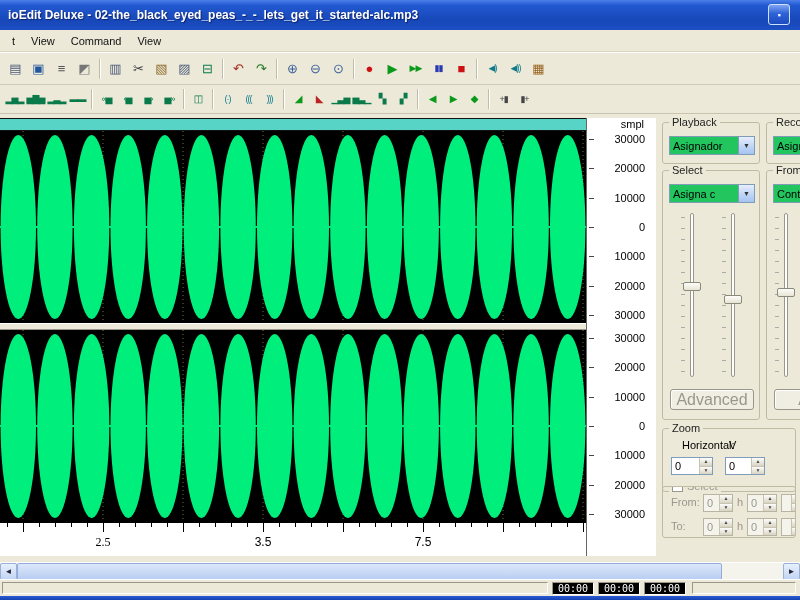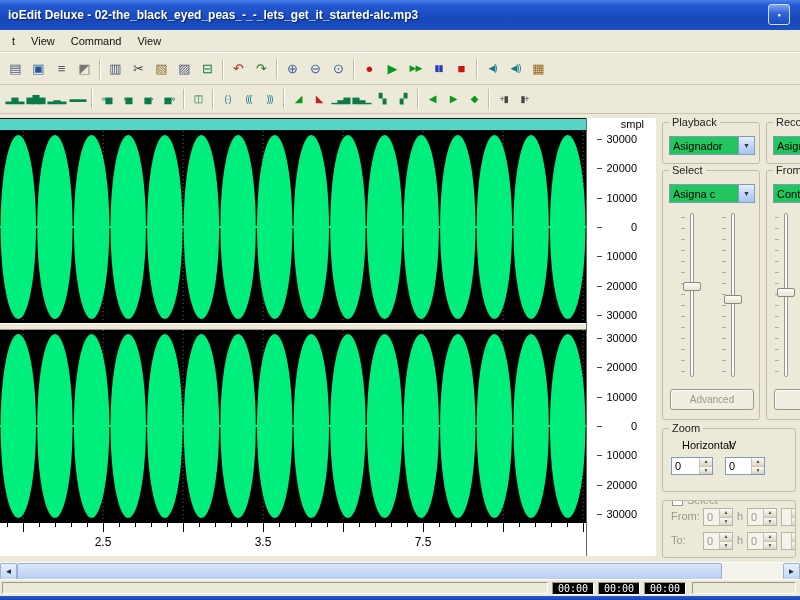--- a/index.html
+++ b/index.html
@@ -34,21 +34,21 @@
   .channel{display:block;width:586px;height:192px;background:#000}
   .chdivider{height:7px;background:#ECE9D8;border-top:1px solid #fff;border-bottom:1px solid #9A968A}
   .timeline{position:relative;height:34px;background:#fff;border-top:1px solid #000;overflow:hidden}
   .tick{position:absolute;top:0;width:1px;background:#000}
   .tick.minor{height:4px}.tick.major{height:9px}
   .tlabel{position:absolute;top:12px;transform:translateX(-50%);font-size:12px;color:#000}
 
   
   .scalecol{position:absolute;left:586px;top:118px;width:70px;height:438px;background:#fff;border-left:1px solid #666}
   .smpl{position:absolute;top:0;right:12px;font-size:11px}
-  .scalestack{position:absolute;left:0;width:70px;display:flex;flex-direction:column;justify-content:space-between;padding:2px 8px}
+  .scalestack{position:absolute;left:0;width:70px;display:flex;flex-direction:column;justify-content:space-between;padding:2px 0}
   #scale1{top:13px;height:192px}
   #scale2{top:212px;height:192px}
   .scaleval{position:relative;text-align:right;padding-right:12px;font-size:11px;line-height:12px}
   .scaleval::before{content:"";position:absolute;left:2px;top:50%;width:5px;height:1px;background:#444}
 
   
   .panel{position:absolute;left:660px;top:114px;width:140px;height:446px;overflow:hidden}
   .group{position:absolute;border:1px solid #C0BCA4;border-radius:3px}
   .glabel{position:absolute;top:-7px;left:6px;background:#ECE9D8;padding:0 3px;font-size:11px;color:#222;white-space:nowrap}
   .plabel{position:absolute;font-size:11px;color:#000;white-space:nowrap}
@@ -64,21 +64,21 @@
   .spin-btns{width:13px;display:flex;flex-direction:column;border-left:1px solid #C8C4B0;flex:none}
   .sbtn{flex:1;font-size:5px;line-height:7px;text-align:center;background:linear-gradient(#FDFCFA,#D8D4C4);color:#4A4A42}
   .sbtn:first-child{border-bottom:1px solid #C8C4B0}
   .sliders{position:absolute;display:flex;justify-content:space-around}
   .vslider{position:relative;width:22px;height:168px}
   .vticks{position:absolute;left:0;top:6px;bottom:6px;width:4px;
     background:repeating-linear-gradient(180deg,#AAA 0,#AAA 1px,transparent 1px,transparent 11px)}
   .vtrack{position:absolute;left:50%;top:2px;bottom:2px;width:4px;margin-left:-2px;background:#fff;border:1px solid #9A968A;border-radius:2px}
   .vthumb{position:absolute;left:2px;width:18px;height:9px;background:linear-gradient(#FDFCF8,#E8E4D4);border:1px solid #8A8A7A;border-radius:2px}
   .btn{position:absolute;height:21px;background:#F0EEE2;border:1px solid #9A968A;border-radius:3px;
-    font-size:10px;color:#9A968C;text-align:center;line-height:19px;box-shadow:inset 1px 1px 0 #fff}
+    font-size:16px;color:#9A968C;text-align:center;line-height:19px;box-shadow:inset 1px 1px 0 #fff}
   .cb{display:inline-block;width:11px;height:11px;background:#fff;border:1px solid #9A968C;margin-right:4px;vertical-align:-2px}
 
   
   .hscroll{position:absolute;top:562px;left:0;width:800px;height:17px;display:flex;background:#F0EFE7;border-top:1px solid #fff}
   .harrow{width:17px;height:17px;background:linear-gradient(#E8F0FC,#C2D5F2);border:1px solid #9AB0D8;
     font-size:8px;display:flex;align-items:center;justify-content:center;color:#223;border-radius:2px;flex:none}
   .htrack{flex:1;position:relative;background:#F4F3EC}
   .hthumb{position:absolute;left:0;top:0;height:17px;width:92%;background:linear-gradient(#DCE7FA,#B8CEF2);
     border:1px solid #93ABDB;border-radius:2px}
 
@@ -354,21 +354,21 @@
         <div class="tick minor" style="left: 567px;"></div>
         <div class="tick minor" style="left: 583px;"></div>
         <div class="tick major" style="left: 23px;"></div>
         <div class="tick major" style="left: 103px;"></div>
         <div class="tick major" style="left: 183px;"></div>
         <div class="tick major" style="left: 263px;"></div>
         <div class="tick major" style="left: 343px;"></div>
         <div class="tick major" style="left: 423px;"></div>
         <div class="tick major" style="left: 503px;"></div>
         <div class="tick major" style="left: 583px;"></div>
-        <div class="tlabel" style="left: 103px;">2.5</div>
+        <div class="tlabel" style="left: 103px; font-family: Liberation Serif, serif;">2.5</div>
         <div class="tlabel" style="left: 263px;">3.5</div>
         <div class="tlabel" style="left: 423px;">7.5</div>
       </div>
   </div>
 
   <div class="scalecol">
     <div class="smpl">smpl</div>
     <div class="scalestack" id="scale1">
         <div class="scaleval">30000</div>
         <div class="scaleval">20000</div>
@@ -453,21 +453,21 @@
         </div>
       <div class="spin" style="left:62px;top:28px;width:40px">
           <span class="spin-val">0</span>
           <span class="spin-btns">
             <span class="sbtn">▲</span>
             <span class="sbtn">▼</span>
           </span>
         </div>
     </div>
 
-    <div class="group" style="left:2px;top:386px;width:134px;height:58px;overflow:hidden">
+    <div class="group" style="left:2px;top:372px;width:134px;height:52px;overflow:hidden">
       <span class="glabel"><span class="cb"></span><span class="dis">Select</span></span>
       <span class="plabel dis" style="left:8px;top:9px">From:</span>
       <div class="spin disabled" style="left:40px;top:7px;width:30px">
           <span class="spin-val">0</span>
           <span class="spin-btns">
             <span class="sbtn">▲</span>
             <span class="sbtn">▼</span>
           </span>
         </div>
       <span class="plabel dis" style="left:74px;top:9px">h</span>

